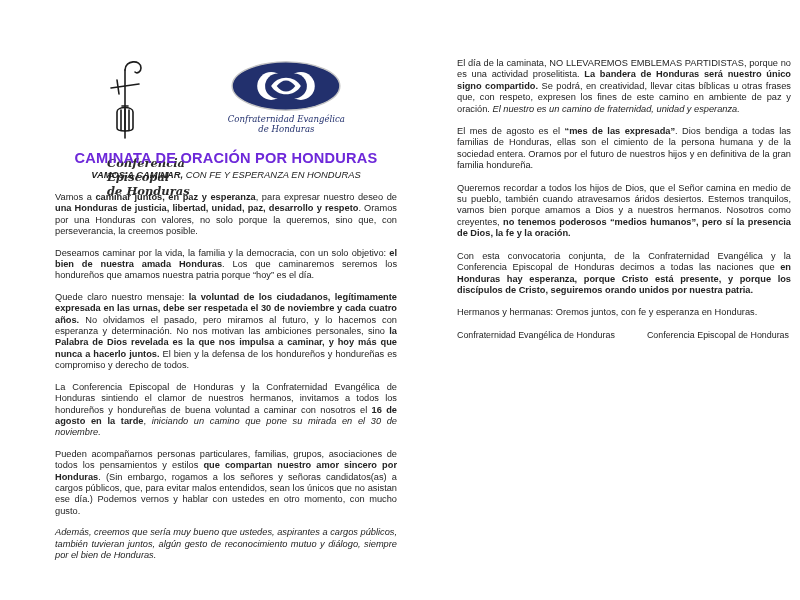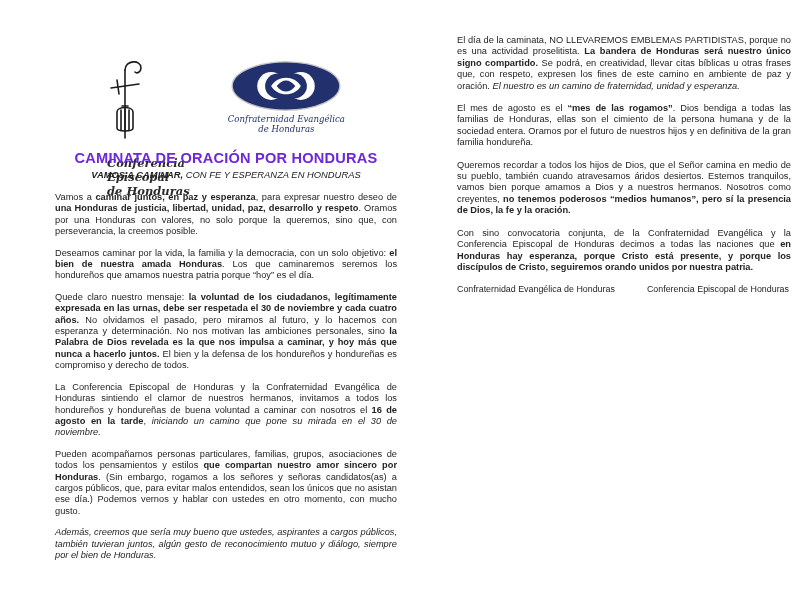--- a/index.html
+++ b/index.html
@@ -6,21 +6,21 @@
   .page{
     position:relative;
     width:800px;height:600px;
     background:#ffffff;
     font-family:"Liberation Sans", sans-serif;
     color:#1f1f1f;
     overflow:hidden;
   }
   .col{position:absolute;top:0;}
   .col-left{left:55px;width:342px;}
-  .col-right{left:457px;width:334px;top:35px;}
+  .col-right{left:457px;width:334px;top:58px;}
 
   
   .logo-row{
     display:flex;align-items:flex-start;justify-content:center;
     gap:38px;margin-top:56px;height:86px;
   }
   .logo-episcopal{display:flex;align-items:flex-start;gap:6px;flex-direction:column;}
   .crozier{width:44px;height:84px;flex:0 0 auto;}
   .episcopal-text{
     font-family:"DejaVu Serif", serif;
@@ -121,23 +121,24 @@
         <div class="para"><span>Quede claro nuestro mensaje: </span><span style="font-weight: 700;">la voluntad de los ciudadanos, legítimamente expresada en las urnas, debe ser respetada el 30 de noviembre y cada cuatro años.</span><span> No olvidamos el pasado, pero miramos al futuro, y lo hacemos con esperanza y determinación. No nos motivan las ambiciones personales, sino </span><span style="font-weight: 700;">la Palabra de Dios revelada es la que nos impulsa a caminar, y hoy más que nunca a hacerlo juntos.</span><span> El bien y la defensa de los hondureños y hondureñas es compromiso y derecho de todos.</span></div>
         <div class="para"><span>La Conferencia Episcopal de Honduras y la Confraternidad Evangélica de Honduras sintiendo el clamor de nuestros hermanos, invitamos a todos los hondureños y hondureñas de buena voluntad a caminar con nosotros el </span><span style="font-weight: 700;">16 de agosto en la tarde</span><span>, </span><span style="font-style: italic;">iniciando un camino que pone su mirada en el 30 de noviembre.</span></div>
         <div class="para"><span>Pueden acompañarnos personas particulares, familias, grupos, asociaciones de todos los pensamientos y estilos </span><span style="font-weight: 700;">que compartan nuestro amor sincero por Honduras</span><span>. (Sin embargo, rogamos a los señores y señoras candidatos(as) a cargos públicos, que, para evitar malos entendidos, sean los únicos que no asistan ese día.) Podemos vernos y hablar con ustedes en otro momento, con mucho gusto.</span></div>
         <div class="para"><span style="font-style: italic;">Además, creemos que sería muy bueno que ustedes, aspirantes a cargos públicos, también tuvieran juntos, algún gesto de reconocimiento mutuo y diálogo, siempre por el bien de Honduras.</span></div>
       </div>
   </div>
 
   <div class="col col-right">
     <div class="body-text" style="margin-top:0">
         <div class="para"><span>El día de la caminata, NO LLEVAREMOS EMBLEMAS PARTIDISTAS, porque no es una actividad proselitista. </span><span style="font-weight: 700;">La bandera de Honduras será nuestro único signo compartido.</span><span> Se podrá, en creatividad, llevar citas bíblicas u otras frases que, con respeto, expresen los fines de este camino en ambiente de paz y oración. </span><span style="font-style: italic;">El nuestro es un camino de fraternidad, unidad y esperanza.</span></div>
-        <div class="para"><span>El mes de agosto es el </span><span style="font-weight: 700;">“mes de las rogamos”</span><span>. Dios bendiga a todas las familias de Honduras, ellas son el cimiento de la persona humana y de la sociedad entera. Oramos por el futuro de nuestros hijos y en definitiva de la gran familia hondureña.</span></div>
+        <div class="para"><span>El mes de agosto es el </span><span style="font-weight: 700;">“mes de las expresada”</span><span>. Dios bendiga a todas las familias de Honduras, ellas son el cimiento de la persona humana y de la sociedad entera. Oramos por el futuro de nuestros hijos y en definitiva de la gran familia hondureña.</span></div>
         <div class="para"><span>Queremos recordar a todos los hijos de Dios, que el Señor camina en medio de su pueblo, también cuando atravesamos áridos desiertos. Estemos tranquilos, vamos bien porque amamos a Dios y a nuestros hermanos. Nosotros como creyentes, </span><span style="font-weight: 700;">no tenemos poderosos “medios humanos”, pero sí la presencia de Dios, la fe y la oración.</span></div>
-        <div class="para"><span>Con sino convocatoria conjunta, de la Confraternidad Evangélica y la Conferencia Episcopal de Honduras decimos a todas las naciones que </span><span style="font-weight: 700;">en Honduras hay esperanza, porque Cristo está presente, y porque los discípulos de Cristo, seguiremos orando unidos por nuestra patria.</span></div>
+        <div class="para"><span>Con esta convocatoria conjunta, de la Confraternidad Evangélica y la Conferencia Episcopal de Honduras decimos a todas las naciones que </span><span style="font-weight: 700;">en Honduras hay esperanza, porque Cristo está presente, y porque los discípulos de Cristo, seguiremos orando unidos por nuestra patria.</span></div>
+        <div class="para"><span>Hermanos y hermanas: Oremos juntos, con fe y esperanza en Honduras.</span></div>
       </div>
 
     <div class="signatures">
       <span>Confraternidad Evangélica de Honduras</span>
       <span>Conferencia Episcopal de Honduras</span>
     </div>
   </div>
 
 </div>
 

